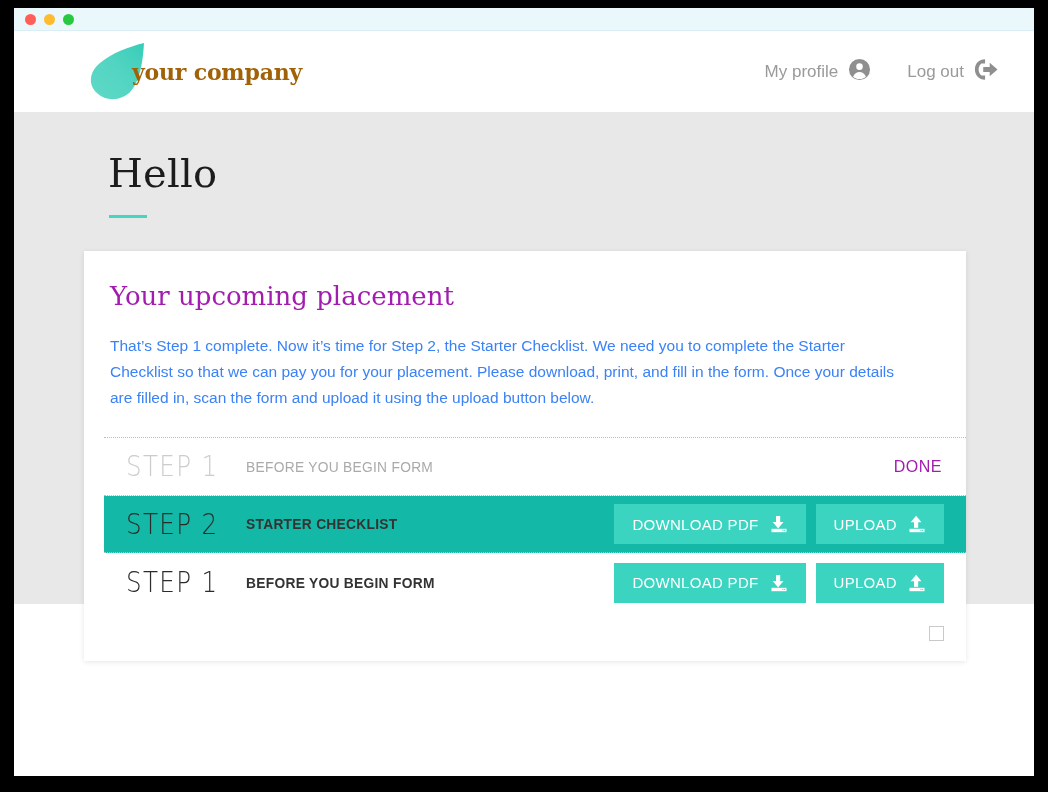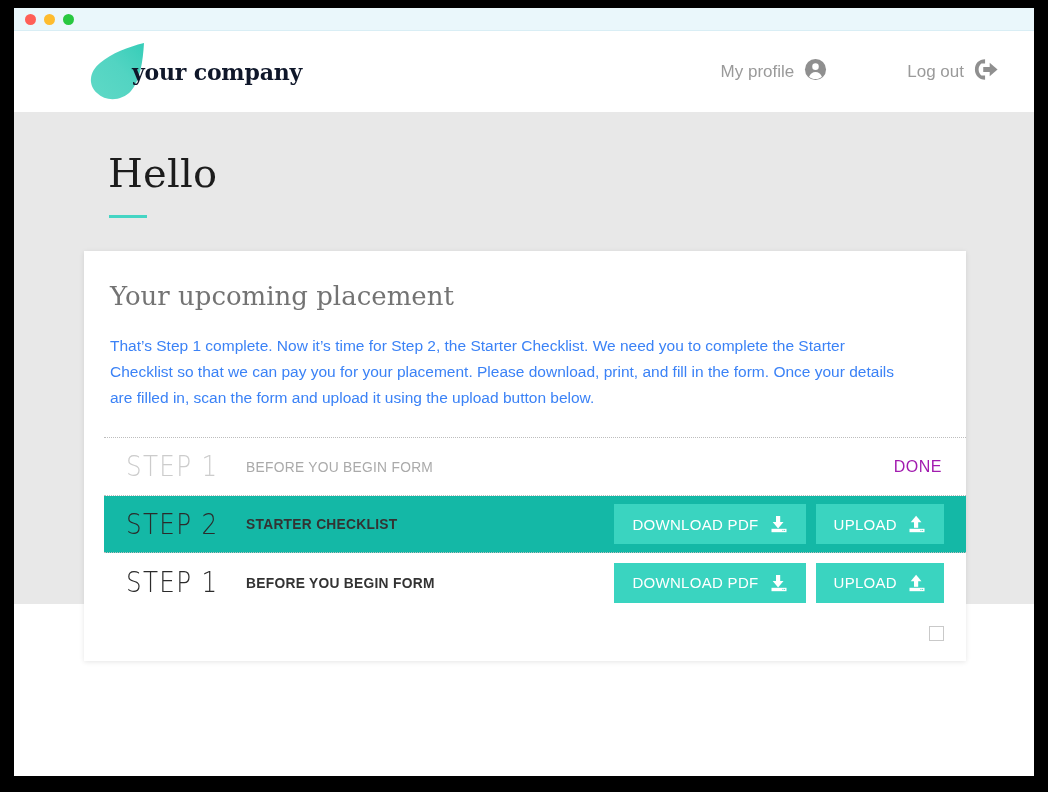--- a/index.html
+++ b/index.html
@@ -50,21 +50,21 @@
     width: 58px; height: 62px;
     position: relative;
     margin-right: 4px;
     flex: none;
   }
   .logo-mark svg { display: block; }
   .brand-name {
     font-family: "DejaVu Serif", "Liberation Serif", serif;
     font-weight: bold;
     font-size: 22px;
-    color: #0f172a;
+    color: #a16207;
     letter-spacing: -0.2px;
     margin-left: -18px;
     position: relative;
     z-index: 2;
   }
 
   .header-nav {
     margin-left: auto;
     display: flex;
     align-items: center;
@@ -72,21 +72,21 @@
   }
   .nav-item {
     display: flex;
     align-items: center;
     gap: 10px;
     color: #9a9a9a;
     font-size: 17px;
     cursor: pointer;
     text-decoration: none;
   }
-  .nav-item .nav-label { color: #9a9a9a; margin-left: 44px; }
+  .nav-item .nav-label { color: #9a9a9a; }
   .nav-icon { display: block; }
 
   
   .page {
     background: #e8e8e8;
     height: 492px;
     padding: 0;
     position: relative;
   }
 
@@ -112,21 +112,21 @@
     background: #ffffff;
     box-shadow: 0 1px 5px rgba(0,0,0,0.10);
   }
   .card-body {
     padding: 30px 26px 26px 26px;
   }
   .card-title {
     font-family: "DejaVu Serif", "Liberation Serif", serif;
     font-weight: normal;
     font-size: 26px;
-    color: #737373;
+    color: #a21caf;
     margin: 0 0 22px 0;
   }
   .card-text {
     font-size: 15.5px;
     line-height: 26px;
     color: #3b82f6;
     margin: 0;
     max-width: 800px;
   }
 

